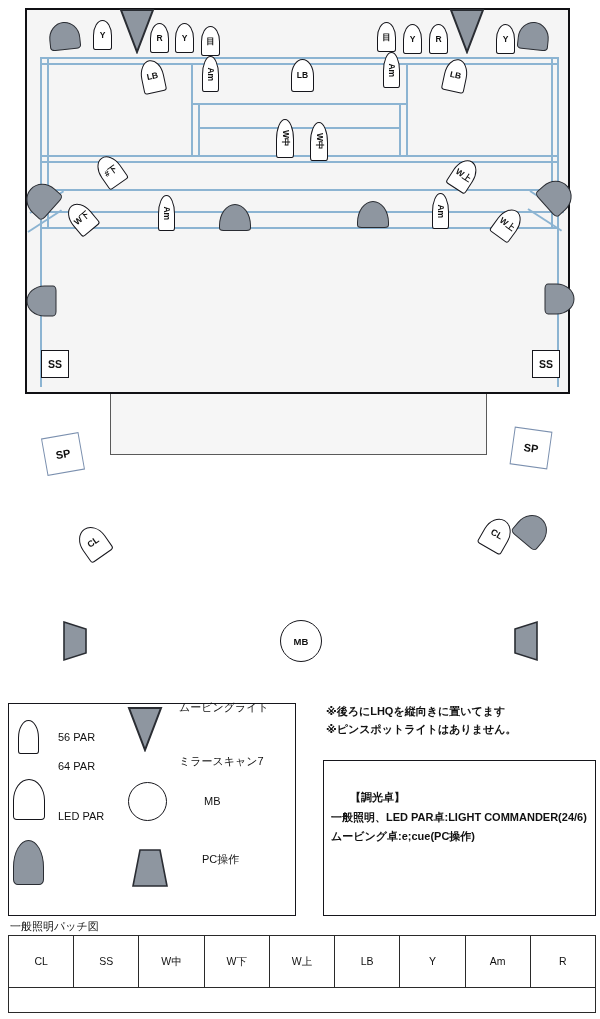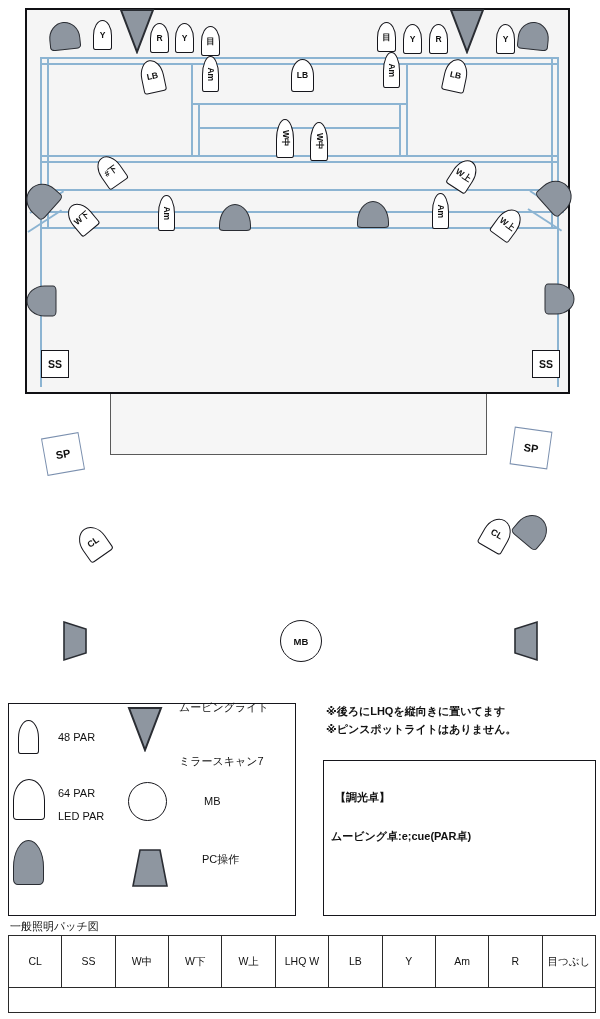--- a/index.html
+++ b/index.html
@@ -171,75 +171,70 @@
     </svg>
   <svg class="abs" style="left:513px;top:620px" width="26" height="42">
       <polygon points="2,9 24,2 24,40 2,33" fill="#8e96a0" stroke="#2a2d33" stroke-width="1.6"></polygon>
     </svg>
   <div class="abs circle" style="left:280px;top:620px;width:42px;height:42px">
       <span>MB</span>
     </div>
 
   <div class="abs legendbox"></div>
   <div class="abs lamp" style="left:18px;top:720px;width:21px;height:34px"></div>
-  <span class="abs lbl" style="left:58px;top:731px">48 PAR</span>
+  <span class="abs lbl" style="left:58px;top:731px">56 PAR</span>
   <svg class="abs" style="left:127px;top:706px" width="36" height="46">
       <polygon points="2,2 34,2 18,44" fill="#8e96a0" stroke="#2a2d33" stroke-width="2"></polygon>
     </svg>
   <span class="abs lbl" style="left:179px;top:700px">ムービングライト</span>
   <span class="abs lbl" style="left:179px;top:754px">ミラースキャン7</span>
   <div class="abs lamp" style="left:13px;top:779px;width:32px;height:41px"></div>
-  <span class="abs lbl" style="left:58px;top:787px">64 PAR</span>
+  <span class="abs lbl" style="left:58px;top:760px">64 PAR</span>
   <div class="abs circle" style="left:128px;top:782px;width:39px;height:39px"></div>
   <span class="abs lbl" style="left:204px;top:795px">MB</span>
   <div class="abs dome" style="left:13px;top:840px;width:31px;height:45px"></div>
   <span class="abs lbl" style="left:58px;top:810px">LED PAR</span>
   <svg class="abs" style="left:131px;top:848px" width="38" height="40">
       <polygon points="9,2 29,2 36,38 2,38" fill="#8e96a0" stroke="#2a2d33" stroke-width="1.6"></polygon>
     </svg>
   <span class="abs lbl" style="left:202px;top:852px">PC操作</span>
 
   <span class="abs lbl bold" style="left:326px;top:722px">※ピンスポットライトはありません。</span>
   <span class="abs lbl bold" style="left:326px;top:704px">※後ろにLHQを縦向きに置いてます</span>
 
   <div class="abs consolebox"></div>
-  <span class="abs lbl bold" style="left:335px;top:790px">【調光卓】</span>
-  <span class="abs lbl bold" style="left:331px;top:829px">ムービング卓:e;cue(PAR卓)</span>
+  <span class="abs lbl bold" style="left:350px;top:790px">【調光卓】</span>
+  <span class="abs lbl bold" style="left:331px;top:810px">一般照明、LED PAR卓:LIGHT COMMANDER(24/6)</span>
+  <span class="abs lbl bold" style="left:331px;top:829px">ムービング卓:e;cue(PC操作)</span>
 
   <span class="abs lbl" style="left:10px;top:919px">一般照明パッチ図</span>
   <div class="abs pt">
     <div class="cell">
         <span>CL</span>
       </div>
     <div class="cell">
         <span>SS</span>
       </div>
     <div class="cell">
         <span>W中</span>
       </div>
     <div class="cell">
         <span>W下</span>
       </div>
     <div class="cell">
         <span>W上</span>
       </div>
     <div class="cell">
-        <span>LHQ W</span>
-      </div>
-    <div class="cell">
         <span>LB</span>
       </div>
     <div class="cell">
         <span>Y</span>
       </div>
     <div class="cell">
         <span>Am</span>
       </div>
     <div class="cell">
         <span>R</span>
-      </div>
-    <div class="cell">
-        <span>目つぶし</span>
       </div>
   </div>
   <div class="abs pt2"></div>
 
 </div>
 
 </body></html>

